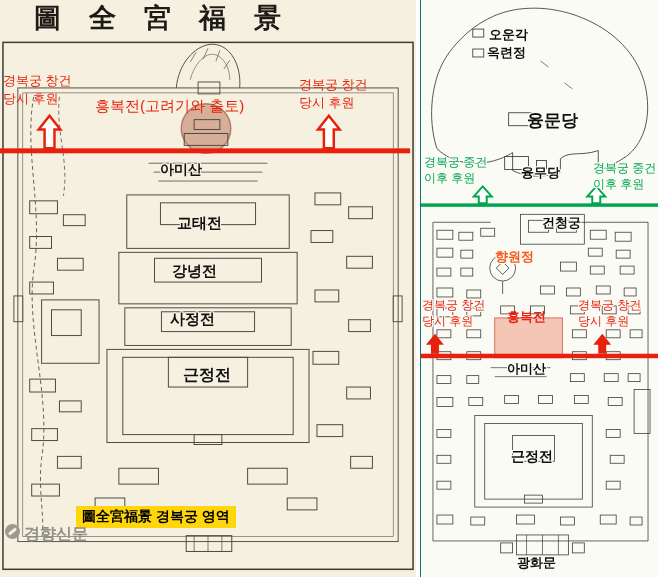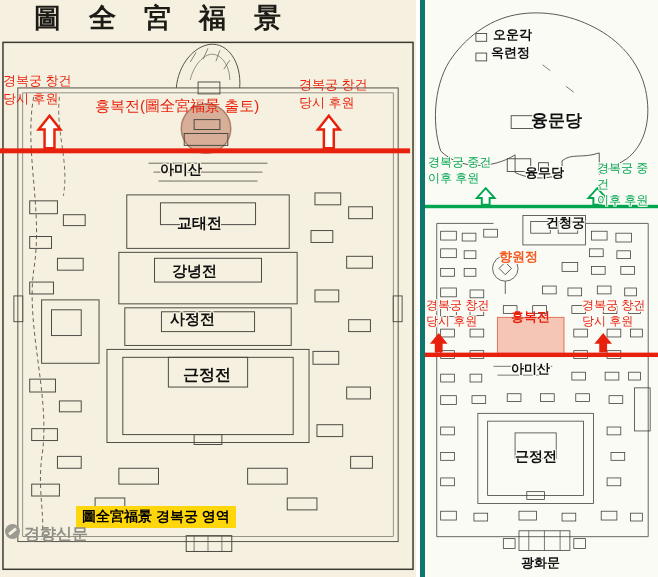--- a/index.html
+++ b/index.html
@@ -1,21 +1,21 @@
 <!DOCTYPE html>
 <html style="--red: #e8210d; --green: #00a64f; --yellow: #ffd60a; --orange: #f4581d; --paper: #f5f0df; --scan: #fbfbf6;"><head>
 <meta charset="utf-8">
 <style>
   * { margin:0; padding:0; box-sizing:border-box; }
   html,body { width:658px; height:577px; background:#ffffff; }
   .canvas { position:relative; width:658px; height:577px; overflow:hidden;
             font-family:"Liberation Sans", sans-serif; background:#ffffff; }
   .panel { position:absolute; top:0; height:577px; }
   .left-panel  { left:0; width:416px; background:var(--paper,#f5f0df); }
-  .right-panel { left:420px; width:238px; background:var(--scan,#fbfbf6); border-left:5px solid #0f766e; }
+  .right-panel { left:420px; width:238px; background:var(--scan,#fbfbf6); border-left:1px solid #0f766e; }
   svg.layer { position:absolute; left:0; top:0; width:100%; height:100%; }
 
   .map-title { position:absolute; left:34px; top:0px; font-family:"Liberation Serif", serif;
                font-weight:bold; font-size:27px; letter-spacing:28px; color:#1d1b16; white-space:nowrap; }
 
   .lbl { position:absolute; font-weight:bold; color:#101010; white-space:nowrap; line-height:1.15; }
   .halo-paper { text-shadow:-1px 0 var(--paper,#f5f0df),1px 0 var(--paper,#f5f0df),0 -1px var(--paper,#f5f0df),
                 0 1px var(--paper,#f5f0df),-1px -1px var(--paper,#f5f0df),1px 1px var(--paper,#f5f0df),
                 1px -1px var(--paper,#f5f0df),-1px 1px var(--paper,#f5f0df); }
   .halo-white { text-shadow:-1px 0 #fbfbf6,1px 0 #fbfbf6,0 -1px #fbfbf6,0 1px #fbfbf6,
@@ -110,21 +110,21 @@
     <svg class="layer" viewBox="0 0 420 577">
       <rect x="0" y="147" width="414" height="5" class="f-red"></rect>
       <path d="M50,114 l11,14 h-6 v19 h-10 v-19 h-6 Z" fill="#ffffff" fill-opacity="0.85" class="s-red" stroke-width="2.5"></path>
       <path d="M332,114 l11,14 h-6 v19 h-10 v-19 h-6 Z" fill="#ffffff" fill-opacity="0.85" class="s-red" stroke-width="2.5"></path>
     </svg>
 
     <div class="map-title">圖全宮福景</div>
 
     <div class="ann c-red" style="left:3px; top:72px; font-size:13px;">경복궁 창건
 당시 후원</div>
-    <div class="ann c-red" style="left:95px; top:96px; font-size:15px;">흥복전(圖全宮福景 출토)</div>
+    <div class="ann c-red" style="left:95px; top:96px; font-size:15px;">흥복전(고려기와 출토)</div>
     <div class="ann c-red" style="left:299px; top:76px; font-size:13px;">경복궁 창건
 당시 후원</div>
 
     <div class="lbl halo-paper" style="left:160px; top:161px; font-size:14px;">아미산</div>
     <div class="lbl halo-paper" style="left:177px; top:214px; font-size:15px;">교태전</div>
     <div class="lbl halo-paper" style="left:172px; top:262px; font-size:15px;">강녕전</div>
     <div class="lbl halo-paper" style="left:170px; top:310px; font-size:15px;">사정전</div>
     <div class="lbl halo-paper" style="left:183px; top:366px; font-size:16px;">근정전</div>
 
     <div class="yellow-tag" style="left:76px; top:506px; font-size:14px;">圖全宮福景 경복궁 영역</div>

